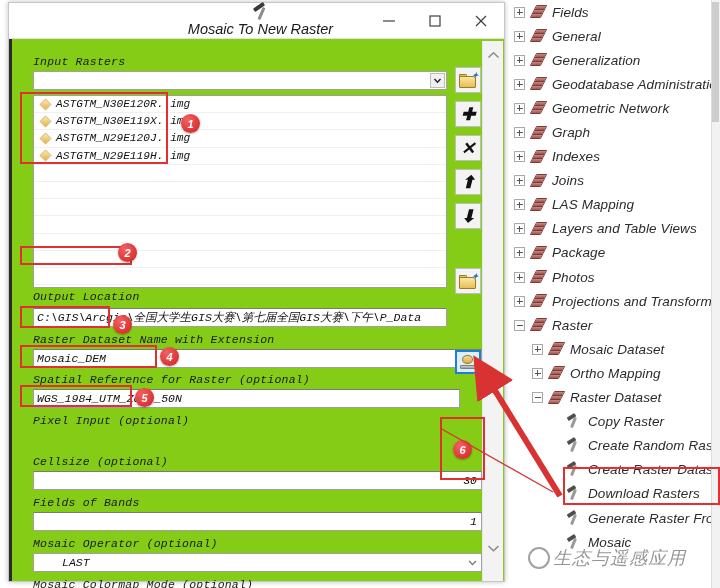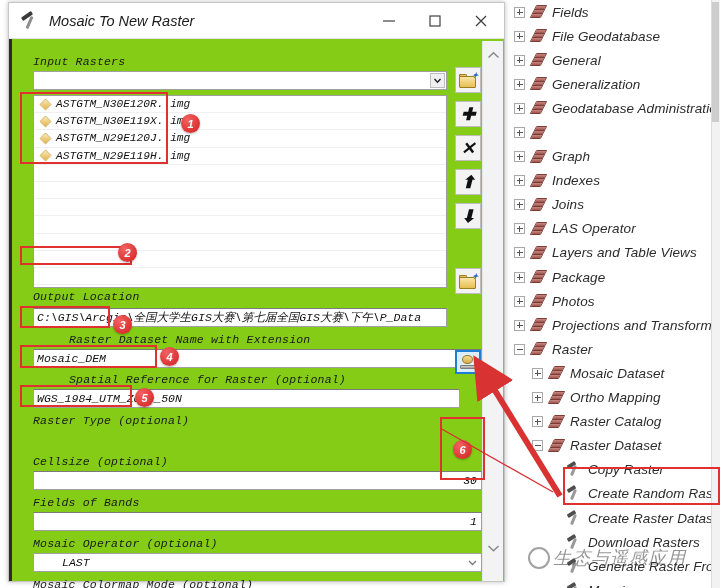--- a/index.html
+++ b/index.html
@@ -145,20 +145,21 @@
     box-shadow: 0 0 5px rgba(0,0,0,.25);
   }
 
   .titlebar {
     height: 36px;
     background: #ffffff;
     border-bottom: 1px solid #e2e2e2;
     display: flex;
     align-items: center;
     position: relative;
+    flex-direction: column;
   }
   .title-tool-icon {
     width: 20px; height: 18px;
     margin-left: 12px;
     position: relative;
   }
   .title-tool-icon .hd {
     position: absolute;
     left: 0px; top: 2px;
     width: 12px; height: 4px;
@@ -449,29 +450,20 @@
           </span>
           <span class="lbl">Fields</span>
         </div>
         <div class="tree-item indent1">
           <span class="expander plus"></span>
           <span class="tbx-icon">
             <i></i>
             <i></i>
             <i></i>
           </span>
-          <span class="lbl">File Geodatabase</span>
-        </div>
-        <div class="tree-item indent1">
-          <span class="expander plus"></span>
-          <span class="tbx-icon">
-            <i></i>
-            <i></i>
-            <i></i>
-          </span>
           <span class="lbl">General</span>
         </div>
         <div class="tree-item indent1">
           <span class="expander plus"></span>
           <span class="tbx-icon">
             <i></i>
             <i></i>
             <i></i>
           </span>
           <span class="lbl">Generalization</span>
@@ -485,20 +477,21 @@
           </span>
           <span class="lbl">Geodatabase Administration</span>
         </div>
         <div class="tree-item indent1">
           <span class="expander plus"></span>
           <span class="tbx-icon">
             <i></i>
             <i></i>
             <i></i>
           </span>
+          <span class="lbl">Geometric Network</span>
         </div>
         <div class="tree-item indent1">
           <span class="expander plus"></span>
           <span class="tbx-icon">
             <i></i>
             <i></i>
             <i></i>
           </span>
           <span class="lbl">Graph</span>
         </div>
@@ -520,21 +513,21 @@
           </span>
           <span class="lbl">Joins</span>
         </div>
         <div class="tree-item indent1">
           <span class="expander plus"></span>
           <span class="tbx-icon">
             <i></i>
             <i></i>
             <i></i>
           </span>
-          <span class="lbl">LAS Operator</span>
+          <span class="lbl">LAS Mapping</span>
         </div>
         <div class="tree-item indent1">
           <span class="expander plus"></span>
           <span class="tbx-icon">
             <i></i>
             <i></i>
             <i></i>
           </span>
           <span class="lbl">Layers and Table Views</span>
         </div>
@@ -584,29 +577,20 @@
           <span class="lbl">Mosaic Dataset</span>
         </div>
         <div class="tree-item indent2">
           <span class="expander plus"></span>
           <span class="tbx-icon">
             <i></i>
             <i></i>
             <i></i>
           </span>
           <span class="lbl">Ortho Mapping</span>
-        </div>
-        <div class="tree-item indent2">
-          <span class="expander plus"></span>
-          <span class="tbx-icon">
-            <i></i>
-            <i></i>
-            <i></i>
-          </span>
-          <span class="lbl">Raster Catalog</span>
         </div>
         <div class="tree-item indent2">
           <span class="expander"></span>
           <span class="tbx-icon">
             <i></i>
             <i></i>
             <i></i>
           </span>
           <span class="lbl">Raster Dataset</span>
         </div>
@@ -730,27 +714,27 @@
               <div class="lb-row"></div>
               <div class="lb-row"></div>
               <div class="lb-row"></div>
               <div class="lb-row"></div>
             </div>
         </div>
 
         <div class="lbl-txt" style="position:absolute;left:6px;top:251px;">Output Location</div>
         <div class="tb" style="position:absolute;left:6px;top:269px;width:414px;">C:\GIS\Arcgis\全国大学生GIS大赛\第七届全国GIS大赛\下午\P_Data</div>
 
-        <div class="lbl-txt" style="position:absolute;left:6px;top:294px;margin-left:36px;">Raster Dataset Name with Extension</div>
+        <div class="lbl-txt" style="position:absolute;left:6px;top:294px;">Raster Dataset Name with Extension</div>
         <div class="tb" style="position:absolute;left:6px;top:310px;width:449px;">Mosaic_DEM</div>
 
-        <div class="lbl-txt" style="position:absolute;left:6px;top:334px;margin-left:36px;">Spatial Reference for Raster (optional)</div>
+        <div class="lbl-txt" style="position:absolute;left:6px;top:334px;">Spatial Reference for Raster (optional)</div>
         <div class="tb" style="position:absolute;left:6px;top:350px;width:427px;">WGS_1984_UTM_Zone_50N</div>
 
-        <div class="lbl-txt" style="position:absolute;left:6px;top:375px;">Raster Type (optional)</div>
+        <div class="lbl-txt" style="position:absolute;left:6px;top:375px;">Pixel Input (optional)</div>
 
         <div class="lbl-txt" style="position:absolute;left:6px;top:416px;">Cellsize (optional)</div>
         <div class="tb right" style="position:absolute;left:6px;top:432px;width:449px;">30</div>
 
         <div class="lbl-txt" style="position:absolute;left:6px;top:457px;">Fields of Bands</div>
         <div class="tb right" style="position:absolute;left:6px;top:473px;width:449px;">1</div>
 
         <div class="lbl-txt" style="position:absolute;left:6px;top:498px;">Mosaic Operator (optional)</div>
         <div class="combo" style="position:absolute;left:6px;top:514px;width:449px;padding-left:28px;">
           <span>LAST</span>

